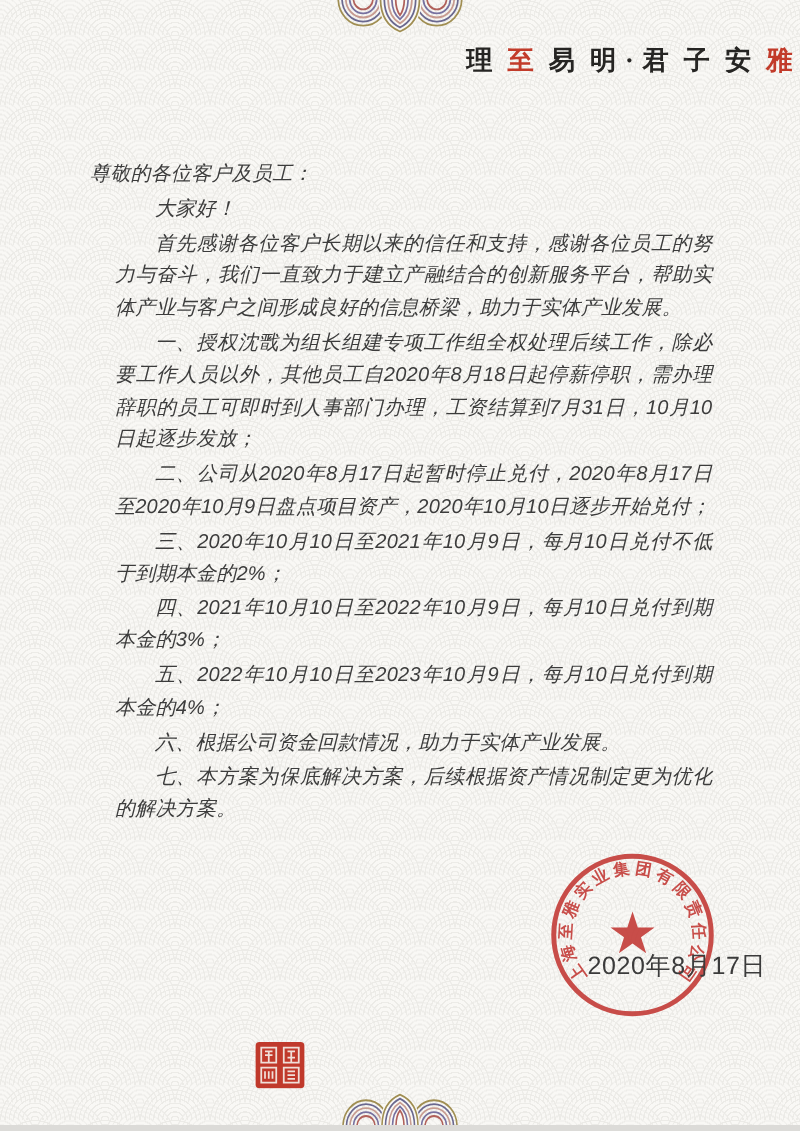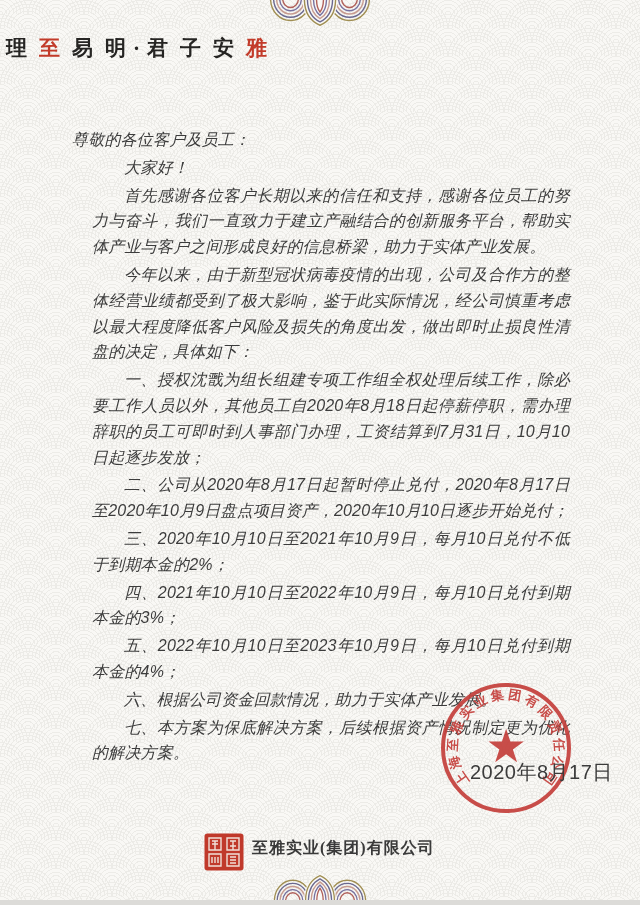--- a/index.html
+++ b/index.html
@@ -33,21 +33,21 @@
     background-repeat:repeat, repeat;
   }
 
   .ornament { position:absolute; left:50%; }
   .ornament-top { top:0; width:104px; height:28px; margin-left:-52px; transform:scaleY(-1); }
   .ornament-bottom { bottom:5px; width:96px; height:27px; margin-left:-48px; }
   .ornament svg { width:100%; height:100%; display:block; }
 
   .motto {
     position:absolute; top:34px; left:0; width:100%;
-    text-align:left; font-family:"Liberation Serif",serif;
+    text-align:right; font-family:"Liberation Serif",serif;
     font-weight:bold; font-size:21px; color:#262523;
   }
   .motto .tc { display:inline-block; margin:0 6px; }
   .motto .tc.red { color:#c23b2a; }
   .motto .tc.dot { margin:0 1px; }
 
   .letter-body {
     position:absolute; top:127px; left:72px; width:498px;font-style:italic;
   }
   .letter-body p {
@@ -126,21 +126,20 @@
       </g>
     </svg>
   </div>
 
   <div class="motto"><span class="tc">理</span><span class="tc red">至</span><span class="tc">易</span><span class="tc">明</span><span class="tc dot">·</span><span class="tc">君</span><span class="tc">子</span><span class="tc">安</span><span class="tc red">雅</span></div>
 
   <div class="letter-body">
       <p>尊敬的各位客户及员工：</p>
       <p class="indent">大家好！</p>
       <p class="indent">首先感谢各位客户长期以来的信任和支持，感谢各位员工的努力与奋斗，我们一直致力于建立产融结合的创新服务平台，帮助实体产业与客户之间形成良好的信息桥梁，助力于实体产业发展。</p>
-      <p class="indent">今年以来，由于新型冠状病毒疫情的出现，公司及合作方的整体经营业绩都受到了极大影响，鉴于此实际情况，经公司慎重考虑以最大程度降低客户风险及损失的角度出发，做出即时止损良性清盘的决定，具体如下：</p>
       <p class="indent">一、授权沈戬为组长组建专项工作组全权处理后续工作，除必要工作人员以外，其他员工自2020年8月18日起停薪停职，需办理辞职的员工可即时到人事部门办理，工资结算到7月31日，10月10日起逐步发放；</p>
       <p class="indent">二、公司从2020年8月17日起暂时停止兑付，2020年8月17日至2020年10月9日盘点项目资产，2020年10月10日逐步开始兑付；</p>
       <p class="indent">三、2020年10月10日至2021年10月9日，每月10日兑付不低于到期本金的2%；</p>
       <p class="indent">四、2021年10月10日至2022年10月9日，每月10日兑付到期本金的3%；</p>
       <p class="indent">五、2022年10月10日至2023年10月9日，每月10日兑付到期本金的4%；</p>
       <p class="indent">六、根据公司资金回款情况，助力于实体产业发展。</p>
       <p class="indent">七、本方案为保底解决方案，后续根据资产情况制定更为优化的解决方案。</p>
     </div>
 
   <div class="round-seal">
@@ -170,21 +169,20 @@
     <svg viewBox="0 0 40 38" aria-hidden="true">
       <rect x="0.5" y="0.5" width="39" height="37" rx="3" fill="#c0392b"></rect>
       <g stroke="#f6f2ec" fill="none" stroke-width="1.4" opacity="0.9">
         <path d="M5 5 h12 v12 h-12 z M8 8 h6 M8 11 h6 M11 8 v9"></path>
         <path d="M23 5 h12 v12 h-12 z M26 8 h6 M29 8 v9 M26 13 h6"></path>
         <path d="M5 21 h12 v12 h-12 z M8 24 v6 M11 24 v6 M14 24 v6"></path>
         <path d="M23 21 h12 v12 h-12 z M26 24 h6 M26 27 h6 M26 30 h6"></path>
       </g>
     </svg>
   </div>
-  <div class="footer-name">至雅实业(集团)有限公司</div>
 
   <div class="ornament ornament-bottom">
     <svg viewBox="0 0 120 30" preserveAspectRatio="none" aria-hidden="true">
       <g fill="none" stroke-width="1.6">
         <circle cx="26" cy="31" r="9" stroke="#b0605a"></circle>
         <circle cx="26" cy="31" r="12.5" stroke="#77719f"></circle>
         <circle cx="26" cy="31" r="16" stroke="#c79b90"></circle>
         <circle cx="26" cy="31" r="19.5" stroke="#6a688f"></circle>
         <circle cx="26" cy="31" r="23" stroke="#a08e52"></circle>
         <circle cx="94" cy="31" r="9" stroke="#b0605a"></circle>

